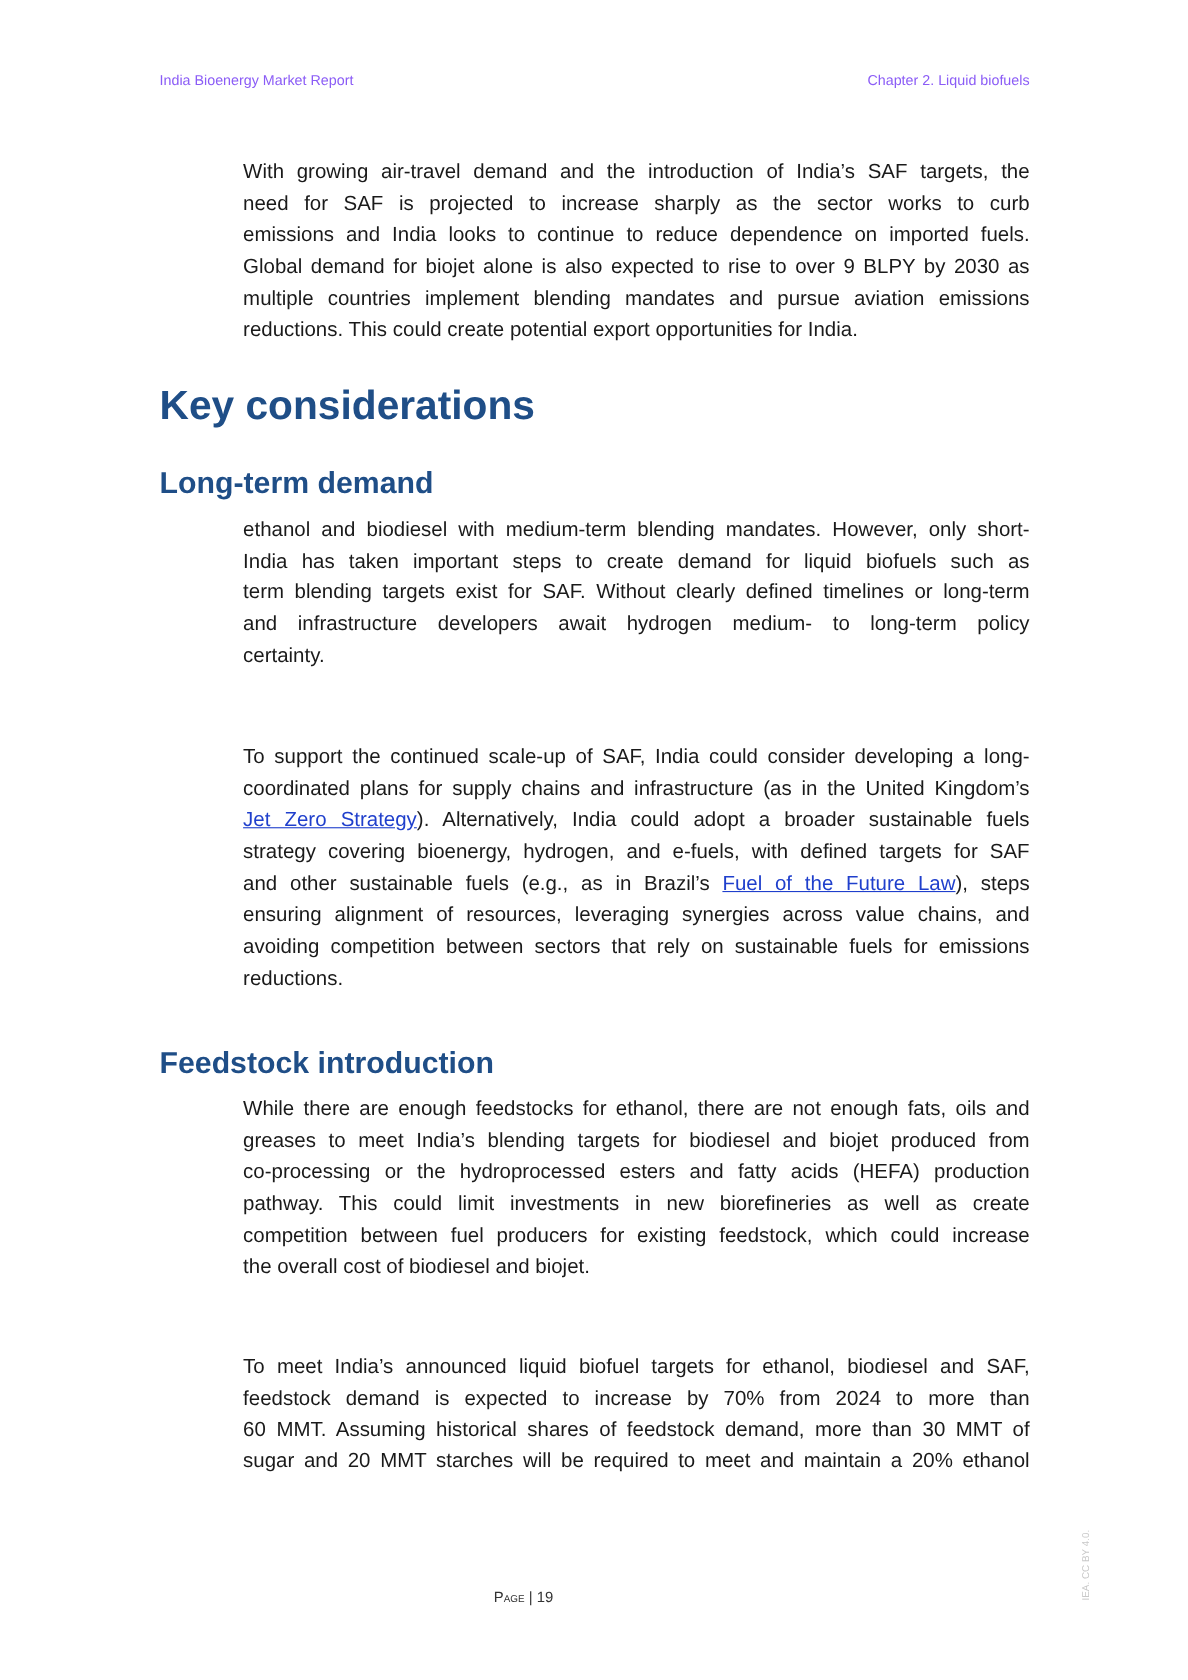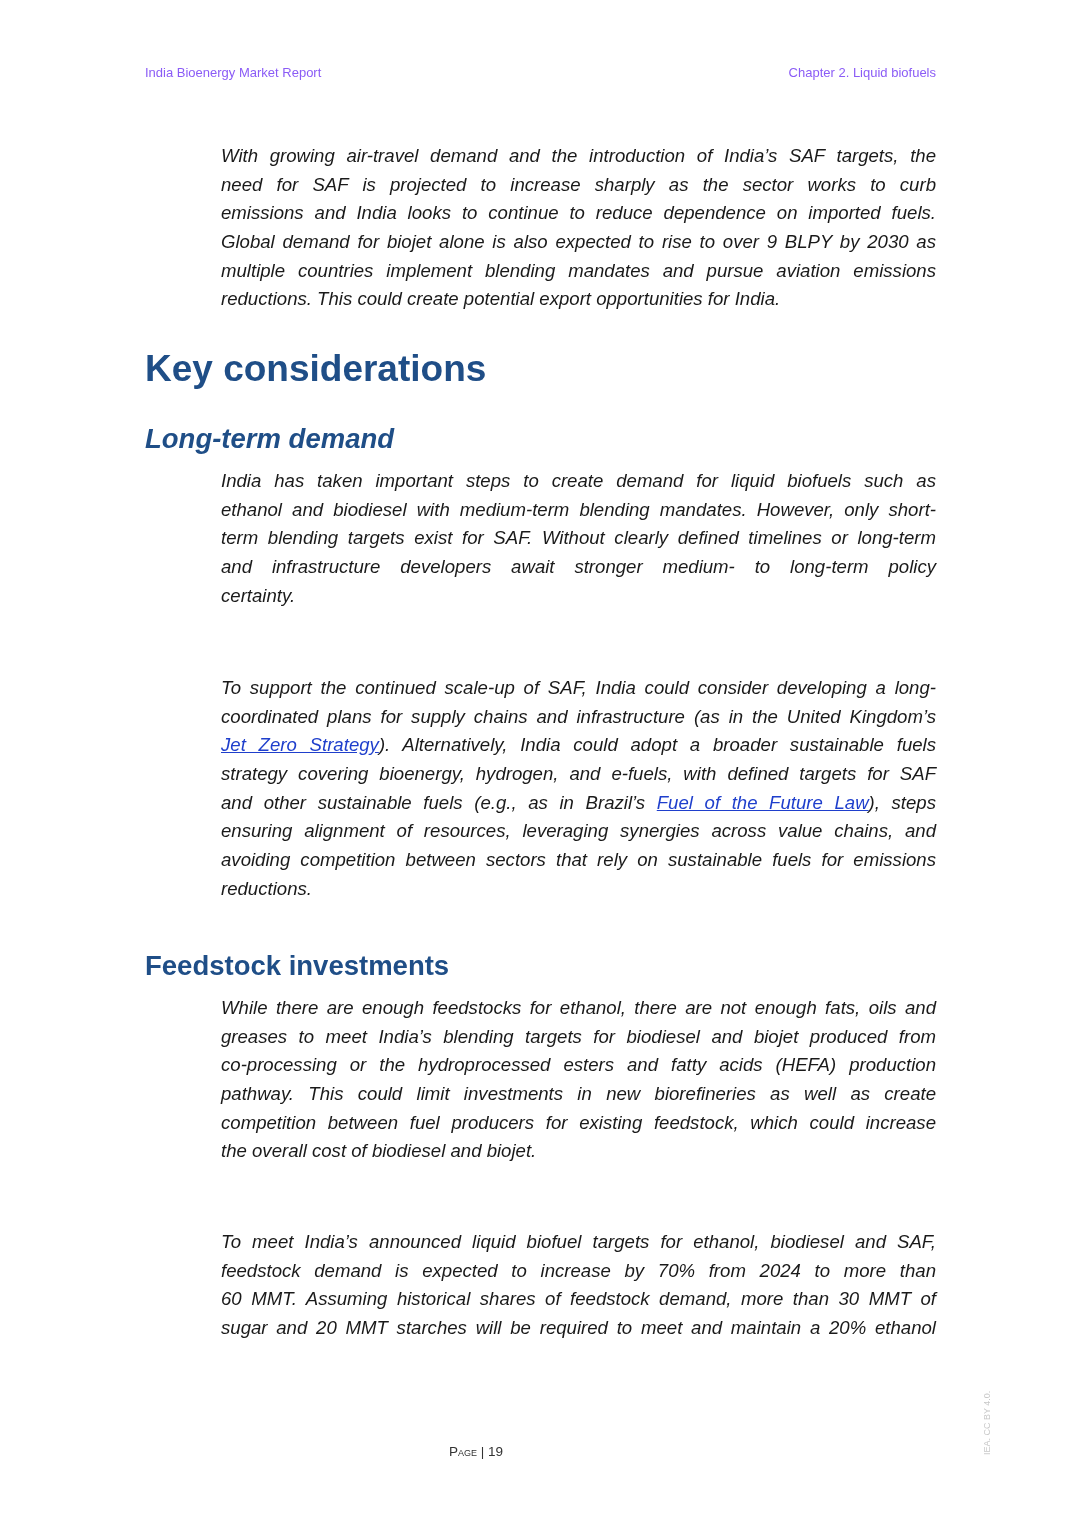--- a/index.html
+++ b/index.html
@@ -2,21 +2,21 @@
 <html><head>
   <meta charset="utf-8">
   <style>
     html, body { margin: 0; padding: 0; background: #ffffff; }
     body { width: 1080px; height: 1527px; position: relative; overflow: hidden;
            font-family: "Liberation Sans", sans-serif; color: #1a1a1a; }
     .header-left, .header-right { position: absolute; top: 65px; font-size: 13px; color: #8b5cf6; }
     .header-left { left: 145px; }
     .header-right { right: 144px; }
     .body-block { position: absolute; left: 221px; width: 715px; font-size: 18.6px; line-height: 28.7px; }
-    .line { display: block; text-align: justify; text-align-last: justify; white-space: nowrap; height: 28.7px; font-style: italic; }
+    .line { display: block; text-align: justify; text-align-last: justify; white-space: nowrap; height: 28.7px; }
     .line.last { text-align-last: left; }
     .h1 { position: absolute; left: 145px; font-size: 37px; font-weight: bold; color: #1f4e87; }
     .h2 { position: absolute; left: 145px; font-size: 27.5px; font-weight: bold; color: #1f4e87; }
     a.link { color: #1a0dab; color: #1f3fcc; text-decoration: underline; }
     .footer { position: absolute; top: 1444px; left: 0; width: 952px; text-align: center; font-size: 13.5px; color: #333; }
     .footer .sc { font-variant: small-caps; }
     .license { position: absolute; left: 982px; top: 1455px; font-size: 9px; color: #c8c8c8;
                transform: rotate(-90deg); transform-origin: left top; white-space: nowrap; }
   </style>
 </head>
@@ -29,42 +29,42 @@
   <span class="line">With growing air-travel demand and the introduction of India’s SAF targets, the</span>
   <span class="line">need for SAF is projected to increase sharply as the sector works to curb</span>
   <span class="line">emissions and India looks to continue to reduce dependence on imported fuels.</span>
   <span class="line">Global demand for biojet alone is also expected to rise to over 9 BLPY by 2030 as</span>
   <span class="line">multiple countries implement blending mandates and pursue aviation emissions</span>
   <span class="line last">reductions. This could create potential export opportunities for India.</span>
 </div>
 
 <div class="h1" style="top:348px;">Key considerations</div>
 
-<div class="h2" style="top:423px;font-style:italic;">Long-term demand</div>
+<div class="h2" style="top:423px;">Long-term demand</div>
 
 <div class="body-block" style="top:467px;">
+  <span class="line">ethanol and biodiesel with medium-term blending mandates. However, only short-</span>
   <span class="line">India has taken important steps to create demand for liquid biofuels such as</span>
-  <span class="line">ethanol and biodiesel with medium-term blending mandates. However, only short-</span>
   <span class="line">term blending targets exist for SAF. Without clearly defined timelines or long-term</span>
-  <span class="line">and infrastructure developers await stronger medium- to long-term policy</span>
+  <span class="line">and infrastructure developers await hydrogen medium- to long-term policy</span>
   <span class="line last">certainty.</span>
 </div>
 
 <div class="body-block" style="top:657px;margin-top:17px;">
   <span class="line">To support the continued scale-up of SAF, India could consider developing a long-</span>
   <span class="line">coordinated plans for supply chains and infrastructure (as in the United Kingdom’s</span>
   <span class="line"><a class="link" href="#">Jet Zero Strategy</a><span>). Alternatively, India could adopt a broader sustainable fuels</span></span>
   <span class="line">strategy covering bioenergy, hydrogen, and e-fuels, with defined targets for SAF</span>
   <span class="line"><span>and other sustainable fuels (e.g., as in Brazil’s </span><a class="link" href="#">Fuel of the Future Law</a><span>), steps</span></span>
   <span class="line">ensuring alignment of resources, leveraging synergies across value chains, and</span>
   <span class="line">avoiding competition between sectors that rely on sustainable fuels for emissions</span>
   <span class="line last">reductions.</span>
 </div>
 
-<div class="h2" style="top:950px;">Feedstock investments</div>
+<div class="h2" style="top:950px;">Feedstock introduction</div>
 
 <div class="body-block" style="top:994px;">
   <span class="line">While there are enough feedstocks for ethanol, there are not enough fats, oils and</span>
   <span class="line">greases to meet India’s blending targets for biodiesel and biojet produced from</span>
   <span class="line">co-processing or the hydroprocessed esters and fatty acids (HEFA) production</span>
   <span class="line">pathway. This could limit investments in new biorefineries as well as create</span>
   <span class="line">competition between fuel producers for existing feedstock, which could increase</span>
   <span class="line last">the overall cost of biodiesel and biojet.</span>
 </div>
 

